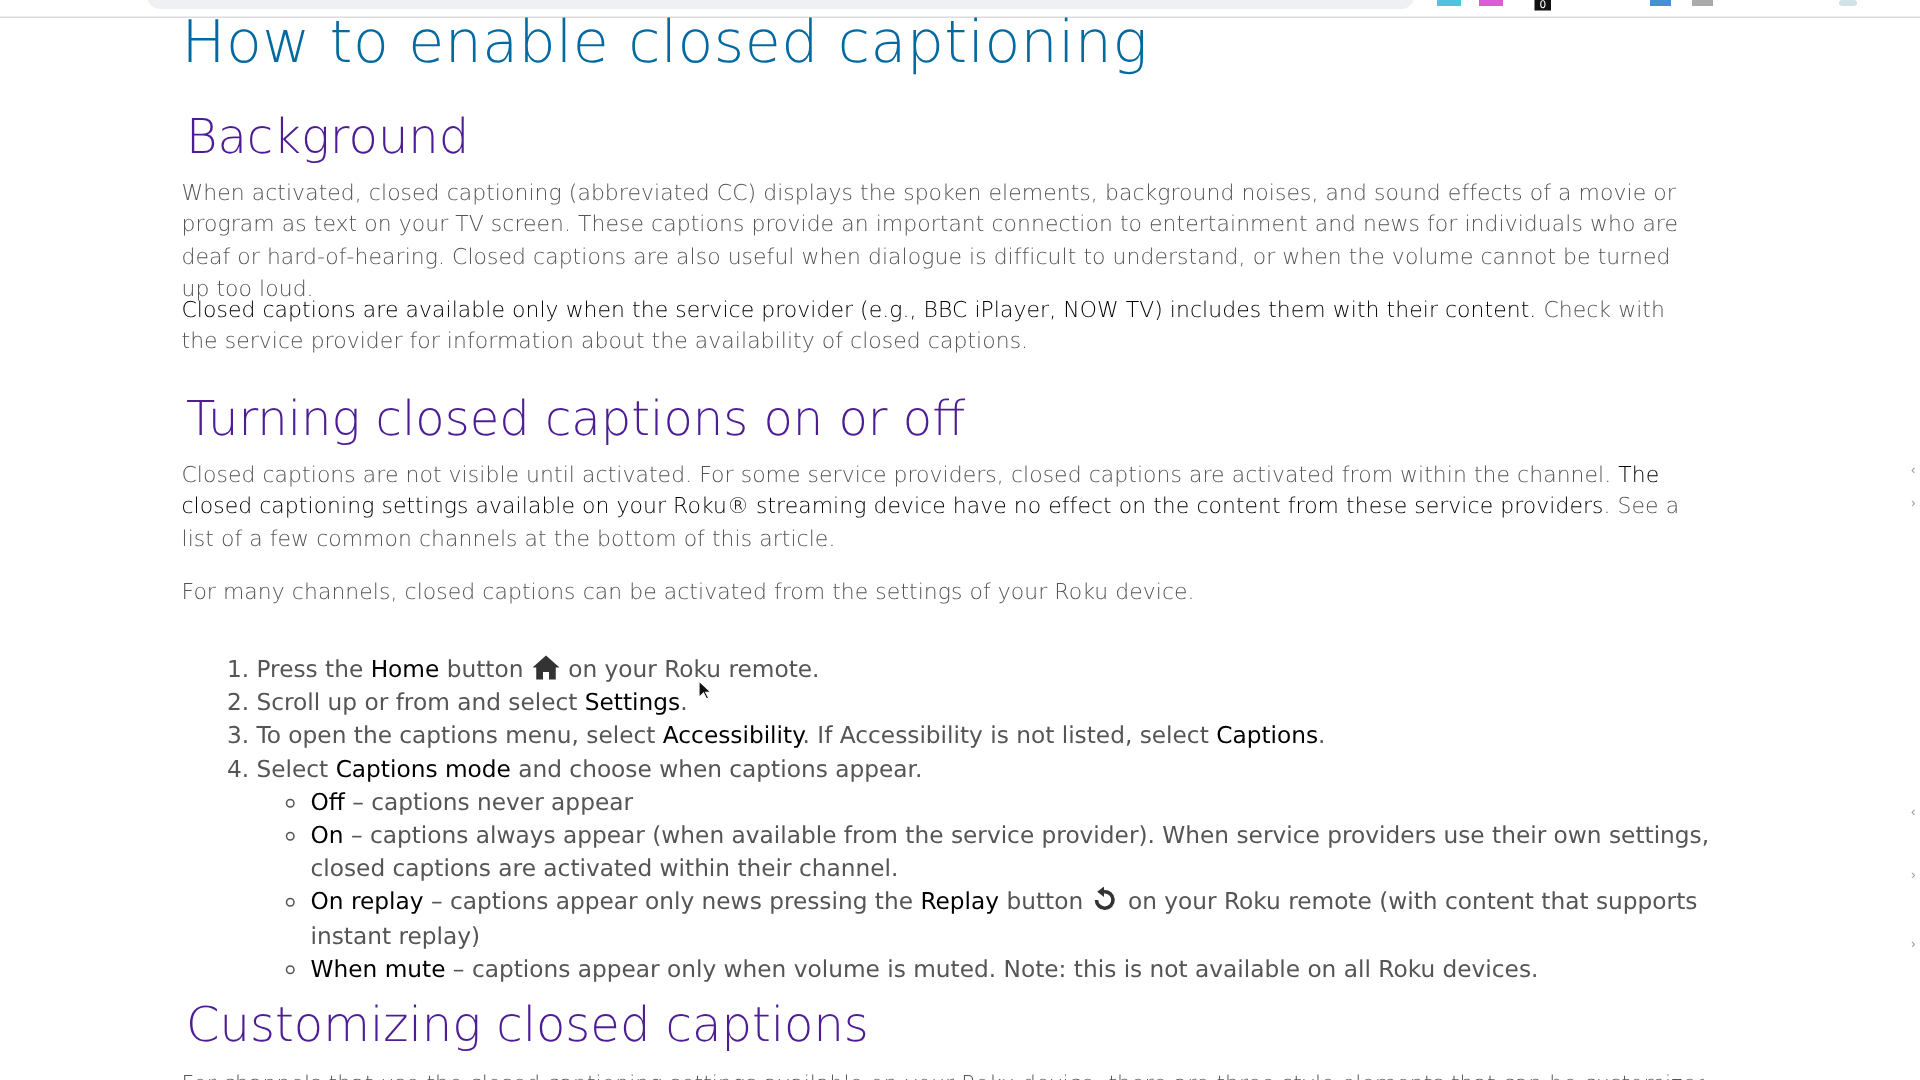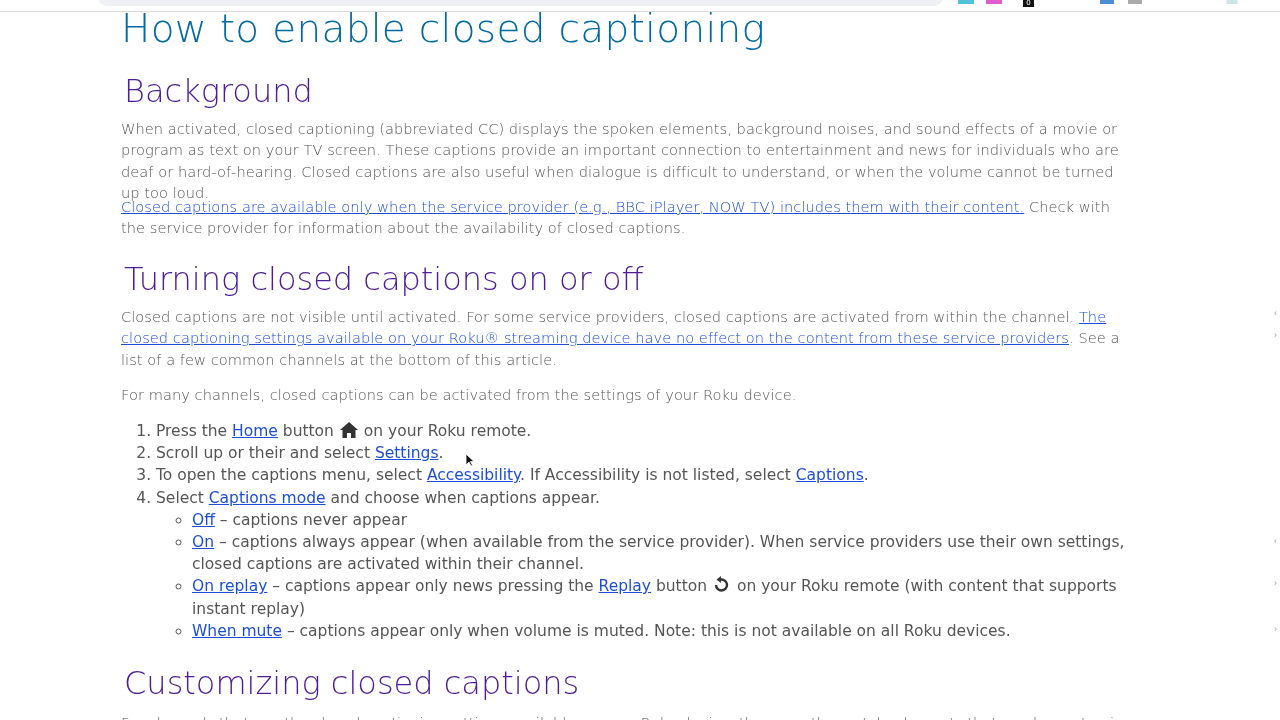--- a/index.html
+++ b/index.html
@@ -5,22 +5,22 @@
     html, body { margin:0; padding:0; background:#ffffff; }
     body { width:1280px; height:720px; overflow:hidden; position:relative; font-family:"Liberation Sans", sans-serif; }
     .browserbar { position:absolute; left:0; top:0; width:1280px; height:11px; background:#ffffff; border-bottom:1px solid #dcdcdc; }
     .addr { position:absolute; left:98px; top:-12px; width:845px; height:18px; background:#eef0f3; border-radius:10px; }
     .ext { position:absolute; top:0; height:4px; width:16px; }
     .badge { position:absolute; left:1023px; top:0; width:11px; height:7px; background:#111; color:#fff; font-size:7px; line-height:7px; text-align:center; font-family:"DejaVu Sans", sans-serif; }
     .content { position:absolute; left:121px; top:0; width:1015px; color:#555; }
     h1 { position:absolute; left:0; top:6px; margin:0; font-weight:300; font-size:39px; color:#0369a1; letter-spacing:0.3px; white-space:nowrap; font-family:"DejaVu Sans", sans-serif; font-weight:200; }
     h2 { position:absolute; left:3px; margin:0; font-weight:200; font-size:32px; color:#4c1d95; white-space:nowrap; font-family:"DejaVu Sans", sans-serif; }
     p { position:absolute; left:0; margin:0; font-size:14.6px; line-height:21.3px; color:#555; width:1015px; font-family:"DejaVu Sans", sans-serif; font-weight:200; letter-spacing:0.05px;}
-    .em { color:#1d4ed8;text-decoration:underline; }
-    ol { position:absolute; left:0; top:420px; margin:0; padding:0 0 0 35px; width:1010px; font-size:15.5px; line-height:22.2px; color:#555; font-family:"DejaVu Sans", sans-serif; }
+    .em { color:#000000; }
+    ol { position:absolute; left:0; top:420px; margin:15px; padding:0 0 0 35px; width:1010px; font-size:15.5px; line-height:22.2px; color:#555; font-family:"DejaVu Sans", sans-serif; }
     ol > li { padding-left:0; }
     ul { margin:0; padding:0 0 0 36px; list-style:circle; }
     .icon { display:inline-block; vertical-align:-3px; width:20px; height:18px; }
     .rightmarks { position:absolute; left:1274px; width:6px; color:#999; font-size:9px; }
     .cursor { position:absolute; left:465px; top:453px; width:10px; height:14px; }
   </style>
 </head>
 <body>
 
 <div class="browserbar">
@@ -41,21 +41,21 @@
   <p style="top:196px;"><span class="em">Closed captions are available only when the service provider (e.g., BBC iPlayer, NOW TV) includes them with their content.</span><span> Check with the service provider for information about the availability of closed captions.</span></p>
 
   <h2 style="top:260px;">Turning closed captions on or off</h2>
   <p style="top:306px;"><span>Closed captions are not visible until activated. For some service providers, closed captions are activated from within the channel. </span><span class="em">The closed captioning settings available on your Roku® streaming device have no effect on the content from these service providers</span><span>. See a list of a few common channels at the bottom of this article.</span></p>
   <p style="top:384px;">For many channels, closed captions can be activated from the settings of your Roku device.</p>
 
   <ol>
     <li><span>Press the </span><span class="em">Home</span><span> button </span><span class="icon"><svg width="20" height="18" viewBox="0 0 20 18">
             <path d="M10 1 L19 9 L16.5 9 L16.5 17 L12 17 L12 12 L8 12 L8 17 L3.5 17 L3.5 9 L1 9 Z" fill="#333"></path>
           </svg></span><span> on your Roku remote.</span></li>
-    <li><span>Scroll up or their and select </span><span class="em">Settings</span><span>.</span></li>
+    <li><span>Scroll up or from and select </span><span class="em">Settings</span><span>.</span></li>
     <li><span>To open the captions menu, select </span><span class="em">Accessibility</span><span>. If Accessibility is not listed, select </span><span class="em">Captions</span><span>.</span></li>
     <li><span>Select </span><span class="em">Captions mode</span><span> and choose when captions appear.</span>
       <ul>
         <li><span class="em">Off</span><span> – captions never appear</span></li>
         <li><span class="em">On</span><span> – captions always appear (when available from the service provider). When service providers use their own settings, closed captions are activated within their channel.</span></li>
         <li><span class="em">On replay</span><span> – captions appear only news pressing the </span><span class="em">Replay</span><span> button </span><span class="icon"><svg width="18" height="18" viewBox="0 0 18 18">
                 <path d="M4 9 A5.5 5.5 0 1 0 9 3.5" fill="none" stroke="#333" stroke-width="2.4"></path>
                 <path d="M9 0 L9 7 L4.5 3.5 Z" fill="#333"></path>
               </svg></span><span> on your Roku remote (with content that supports instant replay)</span></li>
         <li><span class="em">When mute</span><span> – captions appear only when volume is muted. Note: this is not available on all Roku devices.</span></li>

